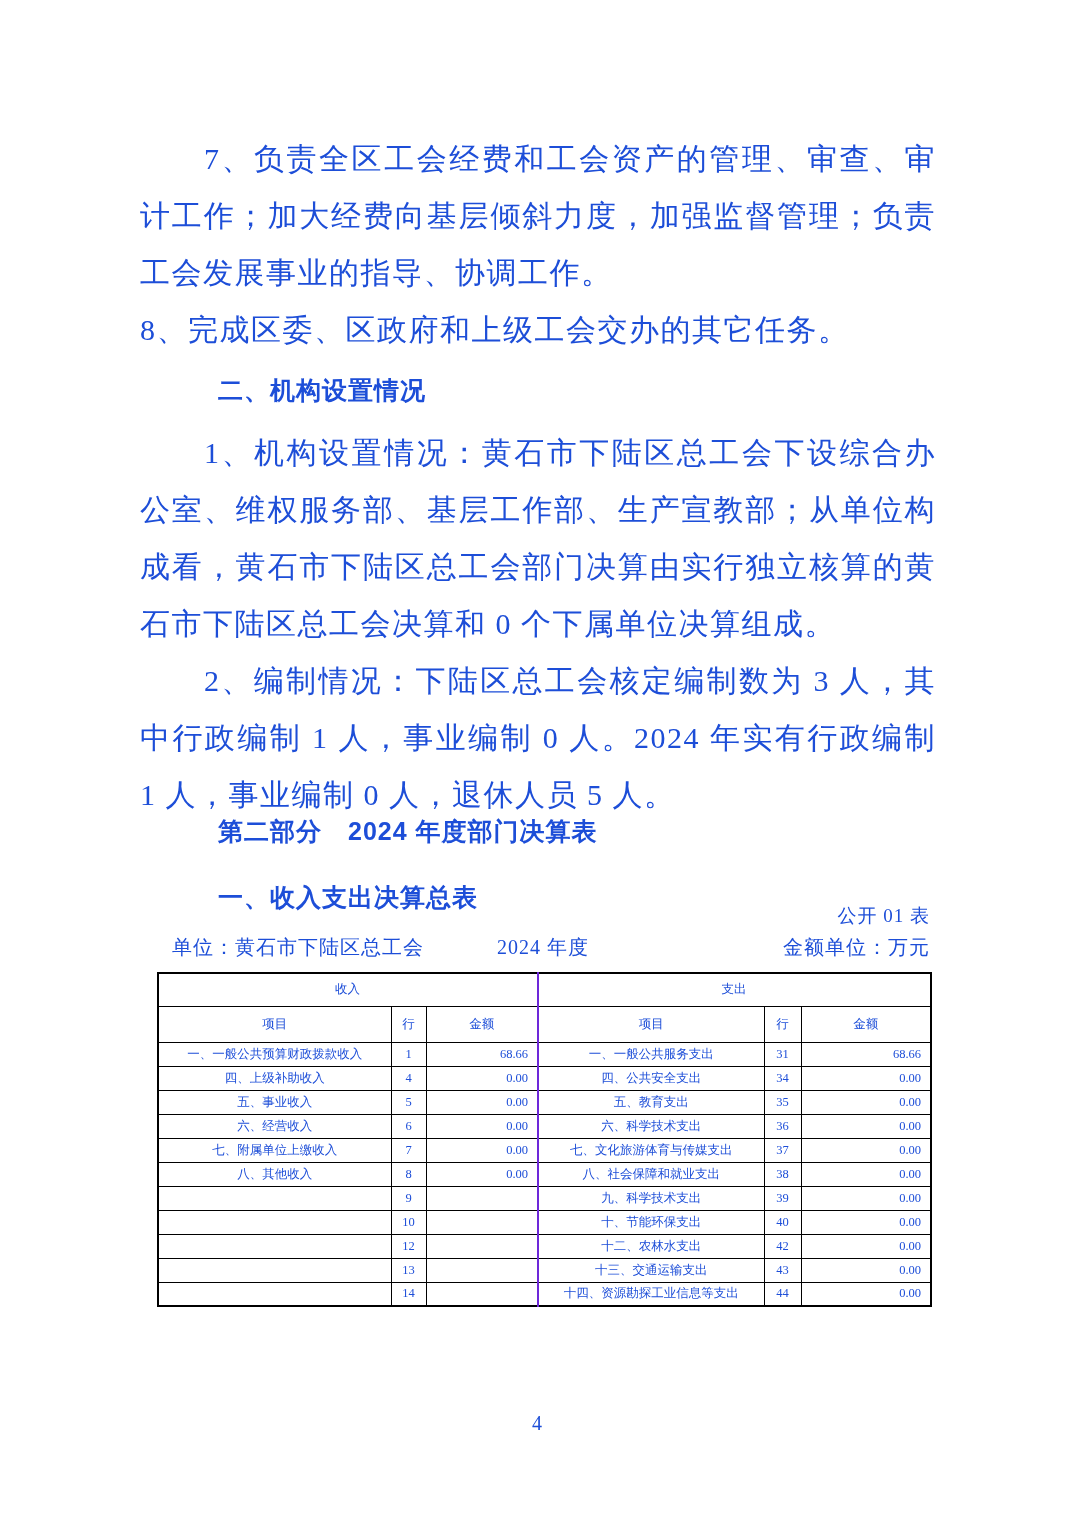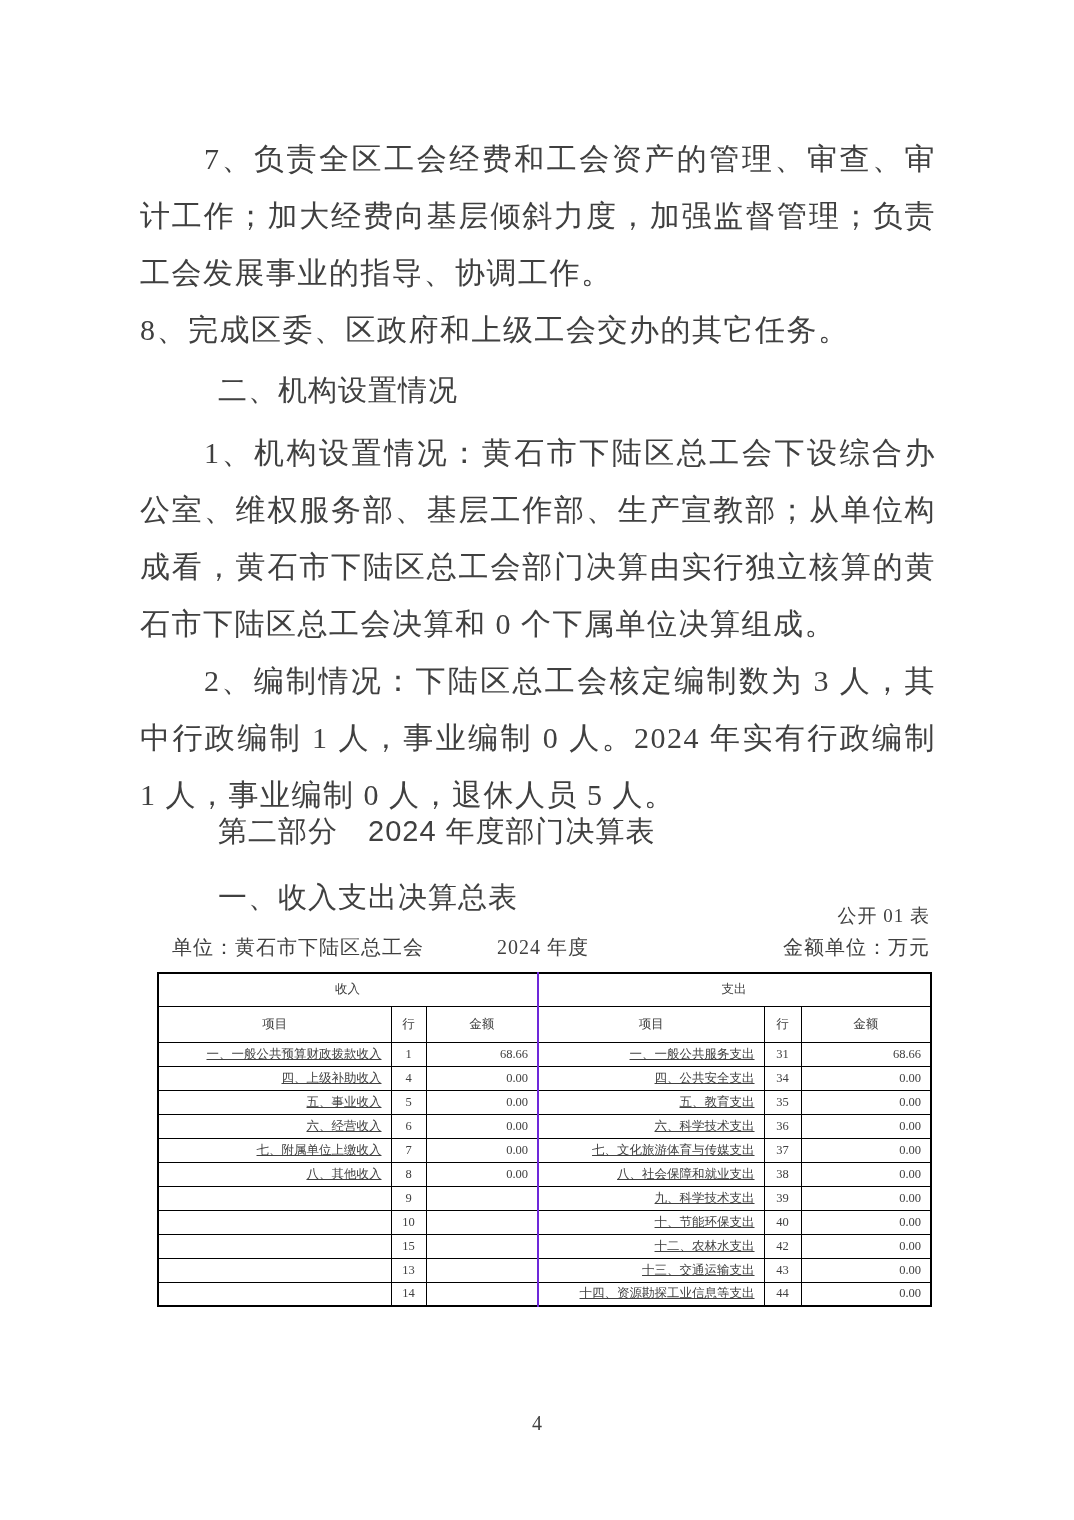--- a/index.html
+++ b/index.html
@@ -2,43 +2,43 @@
 <html><head>
 <meta charset="utf-8">
 <style>
   * { margin: 0; padding: 0; box-sizing: border-box; }
   html, body { background: #ffffff; }
   .page {
     position: relative;
     width: 1074px;
     height: 1460px;
     background: #ffffff;
-    color: #404040;
+    color: #1d4ed8;
     font-family: "Liberation Serif", "DejaVu Serif", serif;
     overflow: hidden;
   }
   .bodytext {
     position: absolute;
     left: 140px;
     width: 796px;
     font-size: 30px;
     line-height: 57px;
     text-align: justify;
     text-justify: inter-ideograph;
     letter-spacing: 1.5px;
     font-family: "Liberation Serif", "DejaVu Serif", serif;
   }
   .indent2 { text-indent: 64px; }
   .doc-heading {
     position: absolute;
     left: 140px;
     width: 796px;
     font-family: "Liberation Sans", "DejaVu Sans", sans-serif;
-    font-weight: normal;
-    font-size: 29px;
+    font-weight: bold;
+    font-size: 25px;
     line-height: 55px;
     text-indent: 78px;
     letter-spacing: 1px;
   }
   .sheet-label {
     position: absolute;
     right: 144px;
     top: 903px;
     font-size: 19px;
     letter-spacing: 1px;
@@ -62,21 +62,21 @@
     height: 24px;
     padding: 0 9px;
     overflow: hidden;
     white-space: nowrap;
   }
   table.summary { border: 2px solid #000; }
   table.summary td.mid-divider { border-left: 2px solid #6d28d9; }
   tr.hdr-section td { height: 33px; text-align: center; padding-left: 8px; }
   tr.hdr-cols td    { height: 36px; text-align: center; margin-left: 11px; }
   tr.hdr-lanci td   { height: 28px; text-align: center; }
-  td.c-item   { text-align: right; text-decoration: underline; }
+  td.c-item   { text-align: center; }
   td.c-row    { text-align: center; padding: 0 2px; }
   td.c-amount { text-align: right; }
   .page-number {
     position: absolute;
     top: 1412px;
     left: 0;
     width: 100%;
     text-align: center;
     font-size: 20px;
   }
@@ -201,21 +201,21 @@
           <td class="c-row">10</td>
           <td class="c-amount"></td>
           <td class="c-item mid-divider">十、节能环保支出</td>
           <td class="c-row">40</td>
           <td class="c-amount">0.00</td>
         </tr>
 
 
         <tr>
           <td class="c-item"></td>
-          <td class="c-row">15</td>
+          <td class="c-row">12</td>
           <td class="c-amount"></td>
           <td class="c-item mid-divider">十二、农林水支出</td>
           <td class="c-row">42</td>
           <td class="c-amount">0.00</td>
         </tr>
 
         <tr>
           <td class="c-item"></td>
           <td class="c-row">13</td>
           <td class="c-amount"></td>

